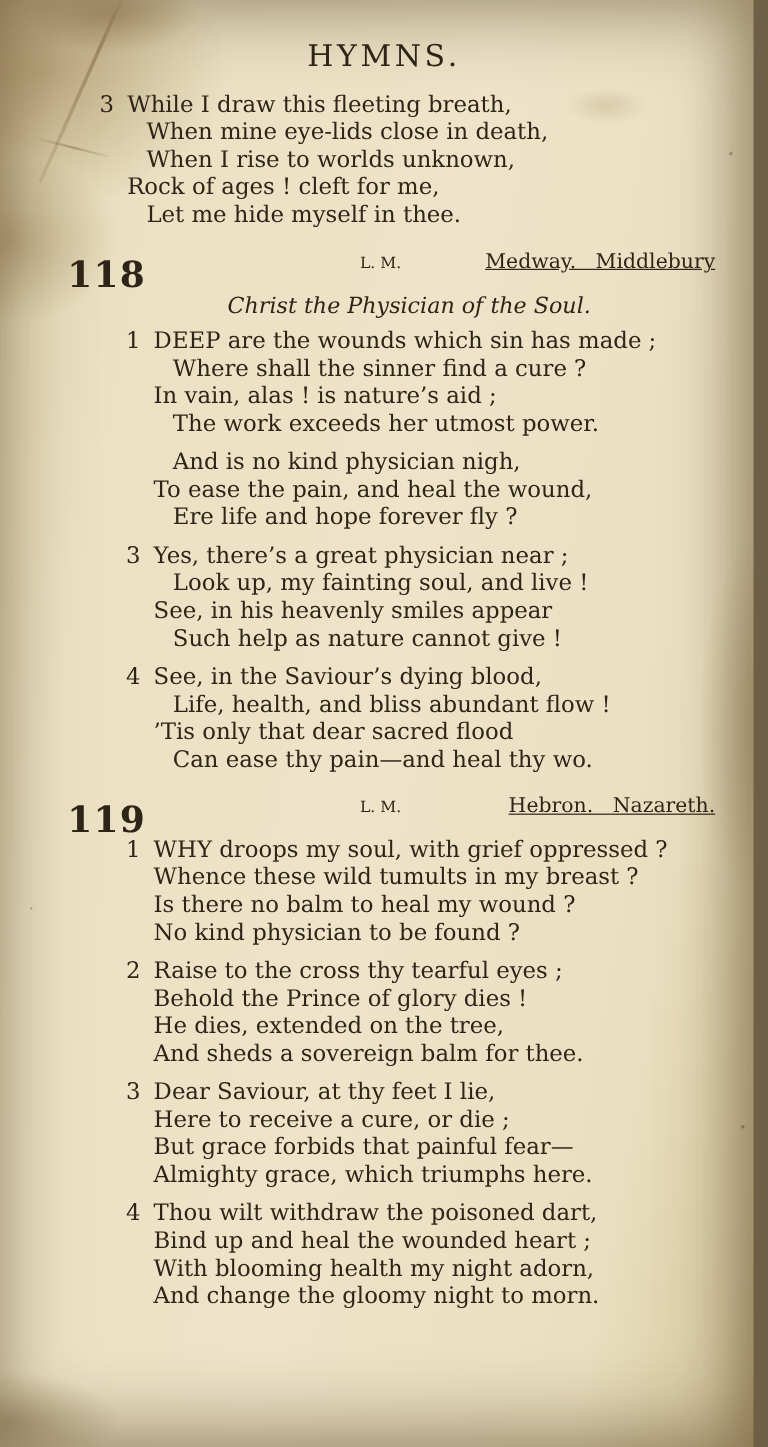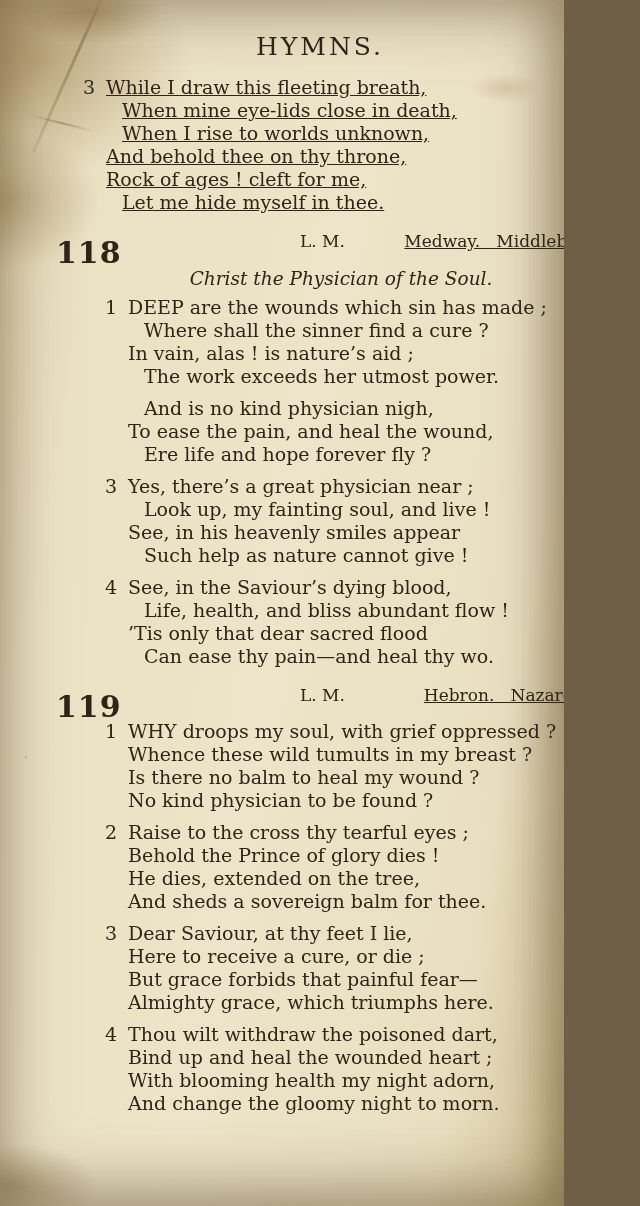--- a/index.html
+++ b/index.html
@@ -1,18 +1,18 @@
 <!DOCTYPE html>
 <html><head>
 <meta charset="utf-8">
 <style>
   * { margin:0; padding:0; box-sizing:border-box; }
   html,body { width:640px; background:#6e5f46; }
   .page {
-    position:relative; width:564px; height:1206px; overflow:hidden;
+    position:relative; width:628px; height:1206px; overflow:hidden;
     color:#2e2417;
     font-family:"DejaVu Serif","Liberation Serif",serif;
     background:
       radial-gradient(ellipse 50px 22px at 505px 88px, rgba(140,108,60,0.20), transparent 70%),
       radial-gradient(circle 3px at 609px 128px, rgba(70,50,25,0.55), transparent 70%),
       radial-gradient(circle 3px at 619px 939px, rgba(70,50,25,0.60), transparent 70%),
       radial-gradient(circle 2px at 26px 757px, rgba(70,50,25,0.45), transparent 70%),
       radial-gradient(ellipse 230px 170px at 35px 60px, rgba(140,108,58,0.45), transparent 68%),
       radial-gradient(ellipse 130px 100px at 8px 200px, rgba(130,98,52,0.38), transparent 70%),
       radial-gradient(ellipse 100px 45px at 90px 12px, rgba(150,118,70,0.45), transparent 72%),
@@ -40,42 +40,41 @@
     text-align:center; font-size:25px; font-weight:normal;
     letter-spacing:3px;
   }
   .content {
     position:absolute; top:76px; left:86px; width:510px;
     font-size:19px; line-height:23px;
   }
   .section.hymn { margin-top:12px; }
   .hymn-head { position:relative; display:flex; align-items:baseline; height:30px; line-height:30px; margin-bottom:0; }
   .hymn-number { position:absolute; left:-30px; top:12px; font-size:30px; font-weight:bold; letter-spacing:1px; line-height:30px; }
-  .hymn-meter { margin-left:214px; font-size:17px; white-space:pre; }
+  .hymn-meter { margin-left:214px; font-size:13px; white-space:pre; }
   .hymn-tunes { margin-left:auto; font-size:17px; white-space:pre;text-decoration:underline; }
   .hymn-subtitle { text-align:center; font-style:italic; font-size:18.5px; line-height:22px; margin:12px 0 6px; }
   .stanza { position:relative; padding-left:42px; margin-bottom:9px; }
-  .section.cont .stanza { padding-left:20px;text-decoration:underline; }
+  .section.cont .stanza { padding-left:20px; }
   .line.ind { padding-left:16px; }
   .vnum { display:inline-block; width:23px; margin-left:-23px; }
 </style>
 </head>
 <body>
 
 <div class="page">
   <div class="crease"></div>
   <div class="crease2"></div>
   <h1 class="header">HYMNS.</h1>
   <div class="content">
       <div class="section cont">
         <div class="stanza">
           <div class="line"><span class="vnum">3</span>While I draw this fleeting breath,</div>
           <div class="line ind">When mine eye-lids close in death,</div>
           <div class="line ind">When I rise to worlds unknown,</div>
-          <div class="line">And behold thee on thy throne,</div>
           <div class="line">Rock of ages ! cleft for me,</div>
           <div class="line ind">Let me hide myself in thee.</div>
         </div>
       </div>
       <div class="section hymn">
         <div class="hymn-head">
           <div class="hymn-number">118</div>
           <div class="hymn-meter">L. M.</div>
           <div class="hymn-tunes">Medway.   Middlebury</div>
         </div>

